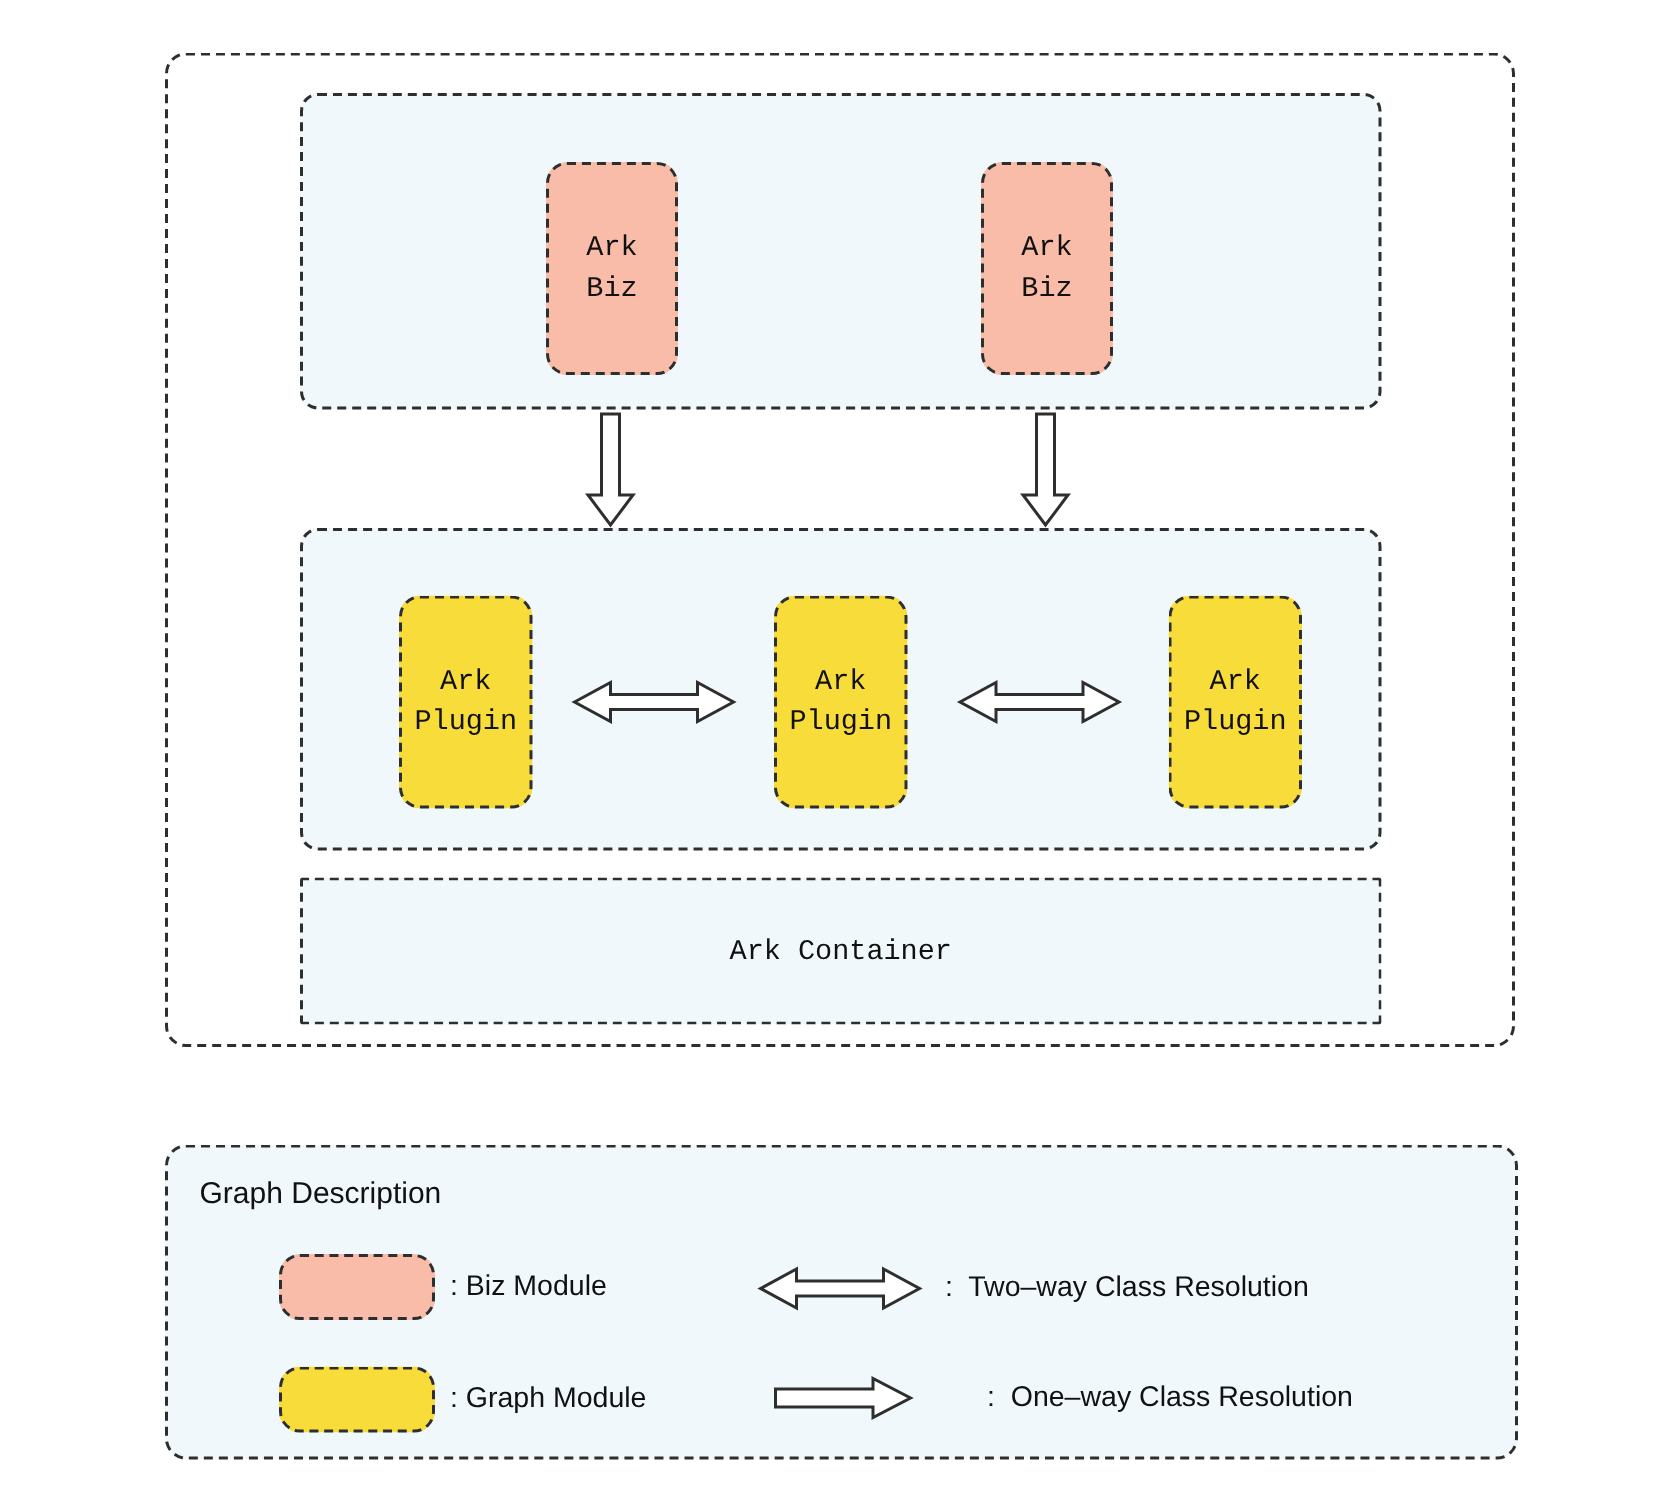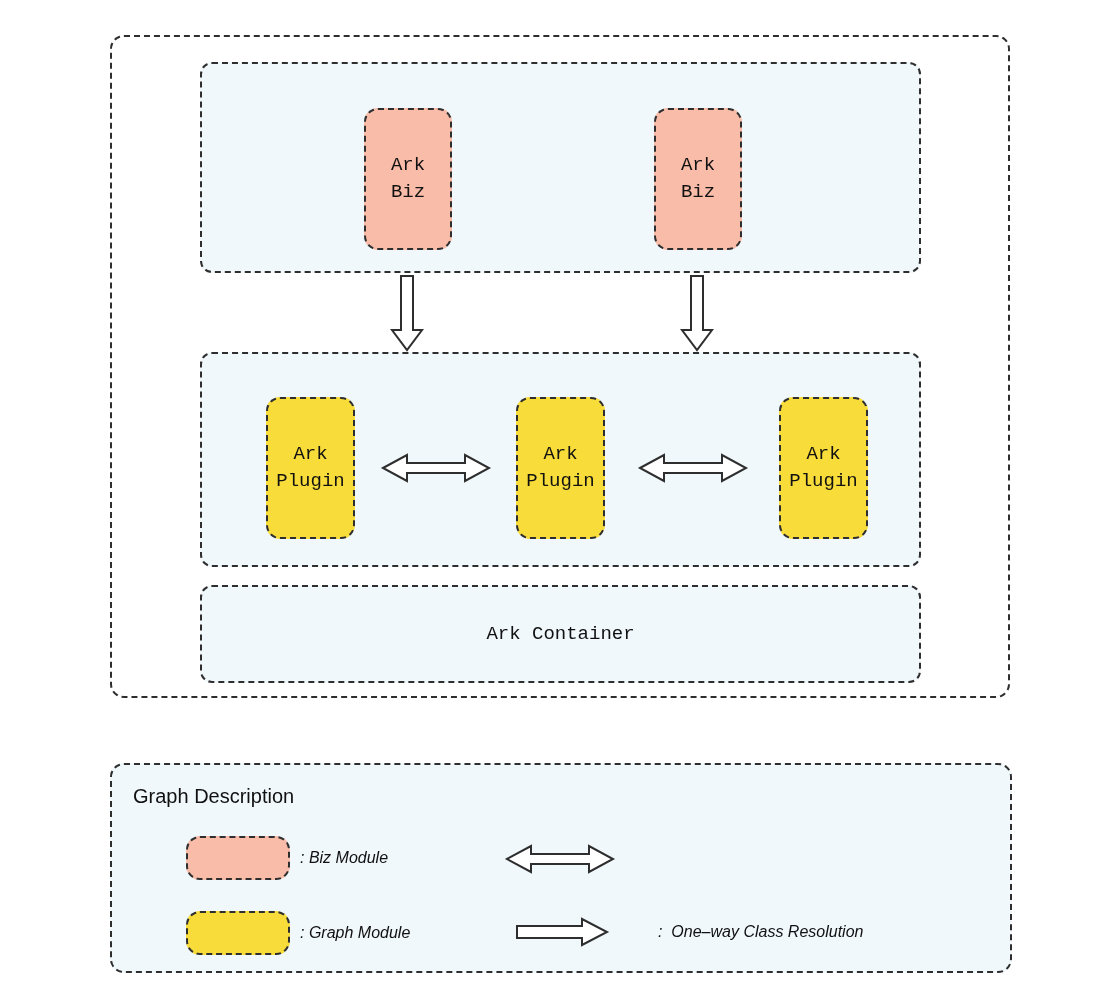--- a/index.html
+++ b/index.html
@@ -37,21 +37,21 @@
     text-align: center;
     font-size: 19px;
     line-height: 27px;
     white-space: pre-line;
     color: var(--text, #111);
   }
   .module-box.biz { background: var(--biz, #f9bca8); }
   .module-box.plugin { background: var(--plugin, #f8dc3a); }
 
   .container-box {
-    border-radius: 12px;
+    border-radius: 2px;
     background: var(--panel, #f0f8fc);
     display: flex;
     align-items: center;
     justify-content: center;
     font-size: 19px;
   }
 
   svg.arrow { display: block; overflow: visible; }
   svg.arrow polygon {
     fill: #ffffff;
@@ -67,26 +67,25 @@
   .legend-title {
     font-size: 20px;
     color: var(--text, #111);
   }
   .legend-swatch {
     border-radius: 14px;
   }
   .legend-swatch.biz { background: var(--biz, #f9bca8); }
   .legend-swatch.plugin { background: var(--plugin, #f8dc3a); }
   .legend-label {
-    font-size: 16px;
+    font-size: 19px;
     white-space: pre;
     color: var(--text, #111);
     display: flex;
     align-items: center;
-    font-style: italic;
   }
 </style>
 </head>
 <body>
 
 <div class="canvas">
 
   <div class="abs dashed frame" style="left:110px; top:35px; width:900px; height:663px;"></div>
 
   <div class="abs dashed panel" style="left:200px; top:62px; width:721px; height:211px;"></div>
@@ -136,20 +135,21 @@
   <div class="abs dashed legend-panel" style="left:110px; top:763px; width:902px; height:210px;"></div>
 
   <div class="abs legend-title" style="left:133px; top:785px;">Graph Description</div>
 
   <div class="abs dashed legend-swatch biz" style="left:186px; top:836px; width:104px; height:44px;"></div>
   <div class="abs legend-label" style="left:300px; top:836px; height:44px;">: Biz Module</div>
 
   <svg class="abs arrow" style="left:506px; top:844px;" width="108" height="30" viewBox="0 0 108 30">
     <polygon points="1,15 25,2 25,10 83,10 83,2 107,15 83,28 83,20 25,20 25,28"></polygon>
   </svg>
+  <div class="abs legend-label" style="left:630px; top:844px; height:30px;">:  Two–way Class Resolution</div>
 
   <div class="abs dashed legend-swatch plugin" style="left:186px; top:911px; width:104px; height:44px;"></div>
   <div class="abs legend-label" style="left:300px; top:911px; height:44px;">: Graph Module</div>
 
   <svg class="abs arrow" style="left:516px; top:917px;" width="92" height="30" viewBox="0 0 92 30">
     <polygon points="1,9 66,9 66,2 91,15 66,28 66,21 1,21"></polygon>
   </svg>
   <div class="abs legend-label" style="left:658px; top:917px; height:30px;">:  One–way Class Resolution</div>
 
 </div>

